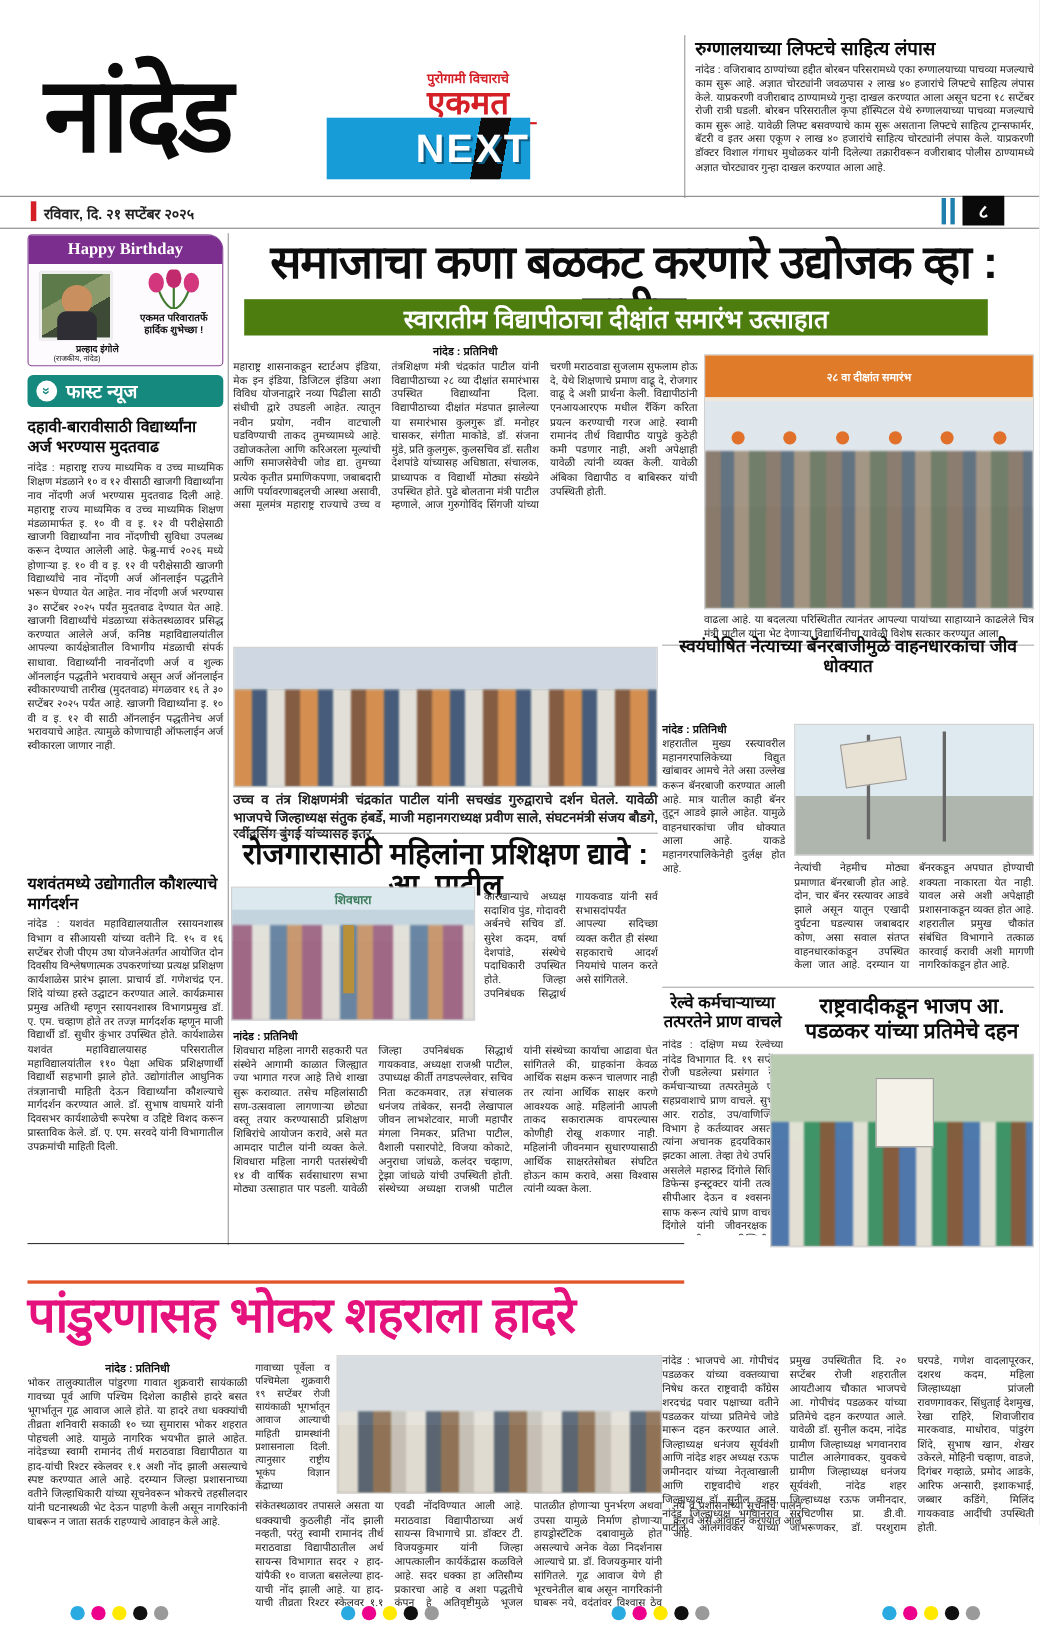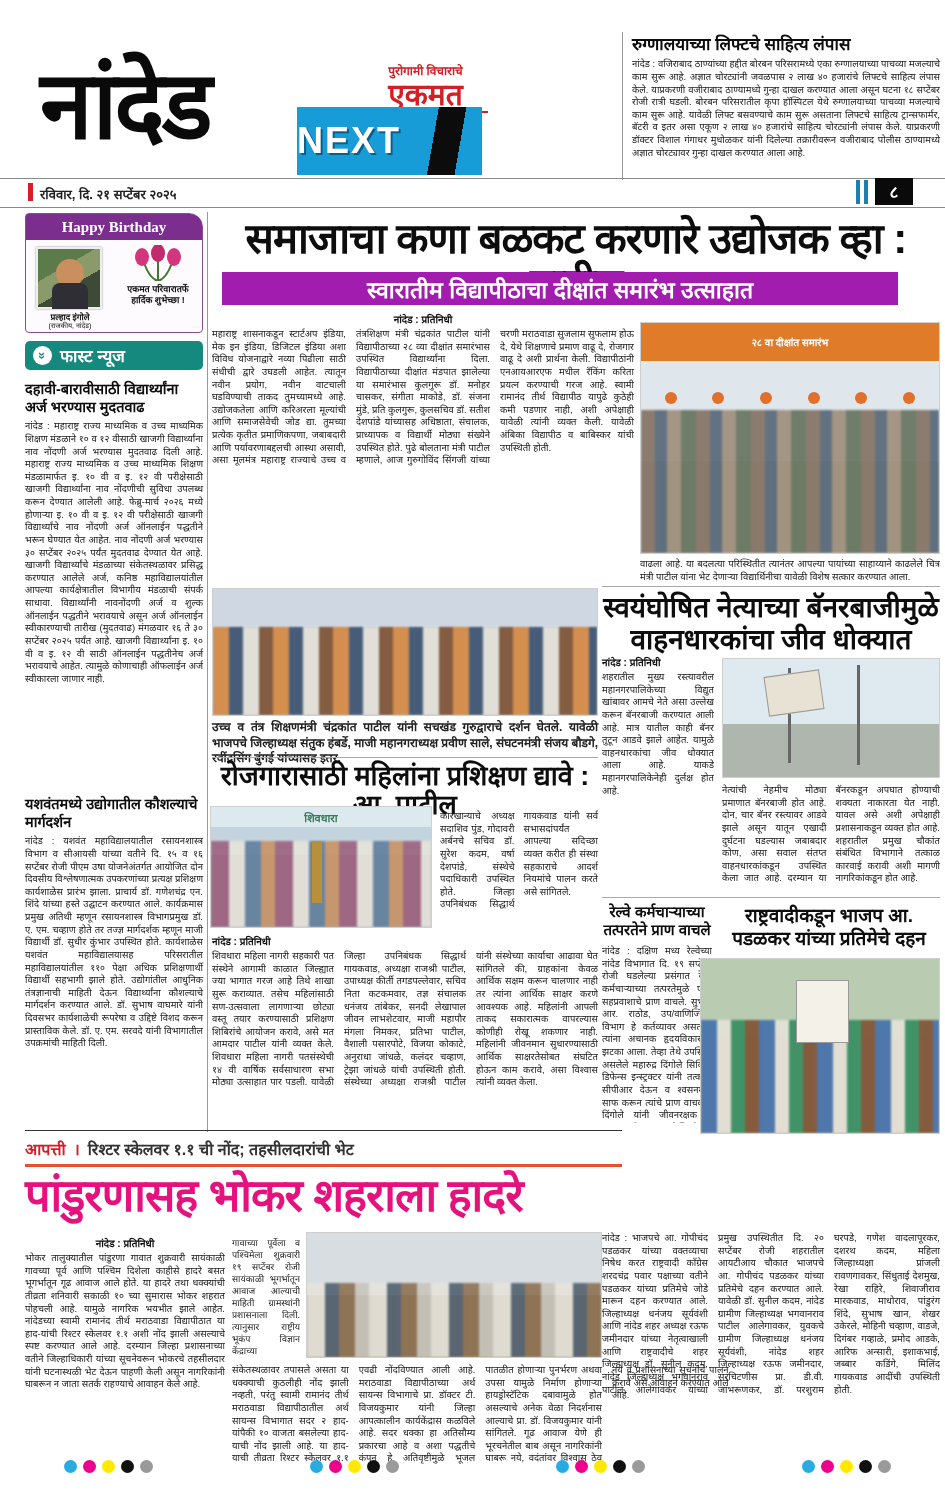--- a/index.html
+++ b/index.html
@@ -31,41 +31,41 @@
   <div class="abs" style="left:632px;top:36px;width:308px">
     <div class="headline" style="font-size:17px;margin-bottom:4px">रुग्णालयाच्या लिफ्टचे साहित्य लंपास</div>
     <div class="body-txt" style="font-size:9.5px">नांदेड : वजिराबाद ठाण्यांच्या हद्दीत बोरबन परिसरामध्ये एका रुग्णालयाच्या पाचव्या मजल्याचे काम सुरू आहे. अज्ञात चोरट्यांनी जवळपास २ लाख ४० हजारांचे लिफ्टचे साहित्य लंपास केले. याप्रकरणी वजीराबाद ठाण्यामध्ये गुन्हा दाखल करण्यात आला असून घटना १८ सप्टेंबर रोजी रात्री घडली. बोरबन परिसरातील कृपा हॉस्पिटल येथे रुग्णालयाच्या पाचव्या मजल्याचे काम सुरू आहे. यावेळी लिफ्ट बसवण्याचे काम सुरू असताना लिफ्टचे साहित्य ट्रान्सफार्मर, बॅटरी व इतर असा एकूण २ लाख ४० हजारांचे साहित्य चोरट्यांनी लंपास केले. याप्रकरणी डॉक्टर विशाल गंगाधर मुधोळकर यांनी दिलेल्या तक्रारीवरून वजीराबाद पोलीस ठाण्यामध्ये अज्ञात चोरट्यावर गुन्हा दाखल करण्यात आला आहे.</div>
   </div>
 
   <div class="abs" style="left:40px;top:48px;width:270px;font-size:95px;font-weight:900;letter-spacing:-3px;color:#0a0a0a;line-height:1.2">नांदेड</div>
   <div class="abs" style="left:363px;top:62px;width:125px;text-align:center">
     <div style="font-size:12px;font-weight:bold;color:#d41f26">पुरोगामी विचाराचे</div>
     <div style="font-size:30px;font-weight:900;color:#d41f26;border-bottom:2px solid #d41f26;line-height:1.05">एकमत</div>
   </div>
-  <div class="abs" style="left:297px;top:107px;width:185px;height:68px;background:linear-gradient(100deg,#189cd8 72%,#0c0c0c 72% 86%,#189cd8 86%);display:flex;align-items:center;justify-content:flex-start">
+  <div class="abs" style="left:297px;top:107px;width:185px;height:56px;background:linear-gradient(100deg,#189cd8 72%,#0c0c0c 72% 86%,#189cd8 86%);display:flex;align-items:center;justify-content:flex-end">
     <span style="color:#fff;font-size:36px;font-weight:900;letter-spacing:2px;text-shadow:2px 2px 0 #0b5e86">NEXT</span>
   </div>
 
   <div class="rule-h" style="left:0;top:178px;width:945px;background:#888"></div>
   <div class="abs" style="left:28px;top:183px;width:5px;height:18px;background:#d41f26"></div>
   <div class="abs" style="left:40px;top:185px;font-size:13px;font-weight:bold;color:#222">रविवार, दि. २१ सप्टेंबर २०२५</div>
   <div class="abs" style="left:856px;top:180px;width:4px;height:24px;background:#1e7fae"></div>
   <div class="abs" style="left:864px;top:180px;width:4px;height:24px;background:#1e7fae"></div>
   <div class="abs" style="left:875px;top:178px;width:38px;height:27px;background:#0a0a0a;color:#fff;display:flex;align-items:center;justify-content:center;font-size:17px;font-weight:bold">८</div>
   <div class="rule-h" style="left:0;top:207px;width:945px;background:#888"></div>
 
   <div class="rule-v" style="left:207px;top:212px;height:920px"></div>
 
   <div class="abs" style="left:25px;top:213px;width:178px;height:120px;border:1.5px solid #8a4a9a;border-radius:4px 14px 4px 4px;background:#fdfbfd">
     <div style="height:26px;background:#7b2e8e;border-radius:2px 12px 0 0;color:#fff;text-align:center;font-size:15px;font-weight:bold;font-family:'Liberation Serif','DejaVu Serif',serif;line-height:26px">Happy Birthday</div>
     <div style="position:absolute;left:10px;top:33px;width:66px;height:62px;background:linear-gradient(150deg,#5d7a4a 0 35%,#8a9a6a 35% 60%,#3d4a35 60%);border:2px solid #eee;box-shadow:0 0 2px #999">
       <div style="position:absolute;left:18px;top:10px;width:28px;height:28px;border-radius:50%;background:#c98f5f"></div>
       <div style="position:absolute;left:14px;top:34px;width:36px;height:26px;border-radius:8px 8px 0 0;background:#2e2e34"></div>
     </div>
-    <div style="position:absolute;left:6px;top:97px;width:76px;text-align:center;font-size:8.5px;font-weight:bold">प्रल्हाद इंगोले</div>
+    <div style="position:absolute;left:6px;top:97px;width:76px;text-align:right;font-size:8.5px;font-weight:bold">प्रल्हाद इंगोले</div>
     <div style="position:absolute;left:6px;top:107px;width:76px;text-align:center;font-size:7px">(राजकीय, नांदेड)</div>
     <svg style="position:absolute;left:104px;top:31px" width="56" height="36" viewBox="0 0 56 36">
       <path d="M14 18 Q20 34 28 36 M28 14 L28 36 M42 18 Q36 34 28 36" stroke="#3f7a2e" stroke-width="2" fill="none"></path>
       <ellipse cx="12" cy="12" rx="7" ry="9" fill="#d4367e"></ellipse>
         <ellipse cx="28" cy="8" rx="7" ry="9" fill="#c22a6e"></ellipse>
         <ellipse cx="44" cy="12" rx="7" ry="9" fill="#d4367e"></ellipse>
     </svg>
     <div style="position:absolute;left:90px;top:70px;width:84px;text-align:center;font-size:9px;font-weight:bold;line-height:1.25">एकमत परिवारातर्फे हार्दिक शुभेच्छा !</div>
   </div>
 
@@ -76,21 +76,21 @@
   <div class="abs" style="left:25px;top:380px;width:178px">
     <div class="headline" style="font-size:14.5px;line-height:1.25;margin-bottom:4px">दहावी-बारावीसाठी विद्यार्थ्यांना अर्ज भरण्यास मुदतवाढ</div>
     <div class="body-txt">नांदेड : महाराष्ट्र राज्य माध्यमिक व उच्च माध्यमिक शिक्षण मंडळाने १० व १२ वीसाठी खाजगी विद्यार्थ्यांना नाव नोंदणी अर्ज भरण्यास मुदतवाढ दिली आहे. महाराष्ट्र राज्य माध्यमिक व उच्च माध्यमिक शिक्षण मंडळामार्फत इ. १० वी व इ. १२ वी परीक्षेसाठी खाजगी विद्यार्थ्यांना नाव नोंदणीची सुविधा उपलब्ध करून देण्यात आलेली आहे. फेब्रु-मार्च २०२६ मध्ये होणाऱ्या इ. १० वी व इ. १२ वी परीक्षेसाठी खाजगी विद्यार्थ्यांचे नाव नोंदणी अर्ज ऑनलाईन पद्धतीने भरून घेण्यात येत आहेत. नाव नोंदणी अर्ज भरण्यास ३० सप्टेंबर २०२५ पर्यंत मुदतवाढ देण्यात येत आहे. खाजगी विद्यार्थ्यांचे मंडळाच्या संकेतस्थळावर प्रसिद्ध करण्यात आलेले अर्ज, कनिष्ठ महाविद्यालयांतील आपल्या कार्यक्षेत्रातील विभागीय मंडळाची संपर्क साधावा. विद्यार्थ्यांनी नावनोंदणी अर्ज व शुल्क ऑनलाईन पद्धतीने भरावयाचे असून अर्ज ऑनलाईन स्वीकारण्याची तारीख (मुदतवाढ) मंगळवार १६ ते ३० सप्टेंबर २०२५ पर्यंत आहे. खाजगी विद्यार्थ्यांना इ. १० वी व इ. १२ वी साठी ऑनलाईन पद्धतीनेच अर्ज भरावयाचे आहेत. त्यामुळे कोणाचाही ऑफलाईन अर्ज स्वीकारला जाणार नाही.</div>
   </div>
   <div class="abs" style="left:25px;top:795px;width:178px">
     <div class="headline" style="font-size:14.5px;line-height:1.25;margin-bottom:4px">यशवंतमध्ये उद्योगातील कौशल्याचे मार्गदर्शन</div>
     <div class="body-txt">नांदेड : यशवंत महाविद्यालयातील रसायनशास्त्र विभाग व सीआयसी यांच्या वतीने दि. १५ व १६ सप्टेंबर रोजी पीएम उषा योजनेअंतर्गत आयोजित दोन दिवसीय विश्लेषणात्मक उपकरणांच्या प्रत्यक्ष प्रशिक्षण कार्यशाळेस प्रारंभ झाला. प्राचार्य डॉ. गणेशचंद्र एन. शिंदे यांच्या हस्ते उद्घाटन करण्यात आले. कार्यक्रमास प्रमुख अतिथी म्हणून रसायनशास्त्र विभागप्रमुख डॉ. ए. एम. चव्हाण होते तर तज्ज्ञ मार्गदर्शक म्हणून माजी विद्यार्थी डॉ. सुधीर कुंभार उपस्थित होते. कार्यशाळेस यशवंत महाविद्यालयासह परिसरातील महाविद्यालयांतील ११० पेक्षा अधिक प्रशिक्षणार्थी विद्यार्थी सहभागी झाले होते. उद्योगांतील आधुनिक तंत्रज्ञानाची माहिती देऊन विद्यार्थ्यांना कौशल्याचे मार्गदर्शन करण्यात आले. डॉ. सुभाष वाघमारे यांनी दिवसभर कार्यशाळेची रूपरेषा व उद्दिष्टे विशद करून प्रास्ताविक केले. डॉ. ए. एम. सरवदे यांनी विभागातील उपक्रमांची माहिती दिली.</div>
   </div>
 
   <div class="abs headline" style="left:212px;top:216px;width:728px;font-size:42px;text-align:center;letter-spacing:-1px">समाजाचा कणा बळकट करणारे उद्योजक व्हा : पाटील</div>
-  <div class="abs" style="left:222px;top:272px;width:676px;height:33px;background:#a21caf;color:#fff;display:flex;align-items:center;justify-content:center;font-size:23px;font-weight:bold">स्वारातीम विद्यापीठाचा दीक्षांत समारंभ उत्साहात</div>
+  <div class="abs" style="left:222px;top:272px;width:676px;height:33px;background:#4d7c0f;color:#fff;display:flex;align-items:center;justify-content:center;font-size:23px;font-weight:bold">स्वारातीम विद्यापीठाचा दीक्षांत समारंभ उत्साहात</div>
 
   <div class="abs" style="left:212px;top:312px;width:422px">
     <div class="byline">नांदेड : प्रतिनिधी</div>
     <div class="body-txt cols-3" style="height:248px">महाराष्ट्र शासनाकडून स्टार्टअप इंडिया, मेक इन इंडिया, डिजिटल इंडिया अशा विविध योजनाद्वारे नव्या पिढीला साठी संधीची द्वारे उघडली आहेत. त्यातून नवीन प्रयोग, नवीन वाटचाली घडविण्याची ताकद तुमच्यामध्ये आहे. उद्योजकतेला आणि करिअरला मूल्यांची आणि समाजसेवेची जोड द्या. तुमच्या प्रत्येक कृतीत प्रमाणिकपणा, जबाबदारी आणि पर्यावरणाबद्दलची आस्था असावी, असा मूलमंत्र महाराष्ट्र राज्याचे उच्च व तंत्रशिक्षण मंत्री चंद्रकांत पाटील यांनी विद्यापीठाच्या २८ व्या दीक्षांत समारंभास उपस्थित विद्यार्थ्यांना दिला. विद्यापीठाच्या दीक्षांत मंडपात झालेल्या या समारंभास कुलगुरू डॉ. मनोहर चासकर, संगीता माकोडे, डॉ. संजना मुंडे, प्रति कुलगुरू, कुलसचिव डॉ. सतीश देशपांडे यांच्यासह अधिष्ठाता, संचालक, प्राध्यापक व विद्यार्थी मोठ्या संख्येने उपस्थित होते. पुढे बोलताना मंत्री पाटील म्हणाले, आज गुरुगोविंद सिंगजी यांच्या चरणी मराठवाडा सुजलाम सुफलाम होऊ दे, येथे शिक्षणाचे प्रमाण वाढू दे, रोजगार वाढू दे अशी प्रार्थना केली. विद्यापीठांनी एनआयआरएफ मधील रँकिंग करिता प्रयत्न करण्याची गरज आहे. स्वामी रामानंद तीर्थ विद्यापीठ यापुढे कुठेही कमी पडणार नाही, अशी अपेक्षाही यावेळी त्यांनी व्यक्त केली. यावेळी अंबिका विद्यापीठ व बाबिस्कर यांची उपस्थिती होती.</div>
   </div>
   <div class="photo" style="left:640px;top:322px;width:300px;height:232px;background:linear-gradient(180deg,#efe7da 0 18%,#dfe6ec 18% 60%,#cfd6cf 60%)">
     <div style="position:absolute;left:0;top:0;right:0;height:38px;background:#e07b2a;color:#fff;font-size:10px;font-weight:bold;display:flex;align-items:center;justify-content:center">२८ वा दीक्षांत समारंभ</div>
     <div class="crowd" style="height:62%"></div>
     <div style="position:absolute;left:8%;top:30%;width:84%;height:10px;display:flex;justify-content:space-between">
       <span style="width:12px;height:12px;border-radius:50%;background:#e0702a"></span>
@@ -103,21 +103,21 @@
   </div>
   <div class="abs body-txt" style="left:640px;top:558px;width:300px;height:24px;overflow:hidden">वाढला आहे. या बदलत्या परिस्थितीत त्यानंतर आपल्या पायांच्या साहाय्याने काढलेले चित्र मंत्री पाटील यांना भेट देणाऱ्या विद्यार्थिनीचा यावेळी विशेष सत्कार करण्यात आला.</div>
 
   <div class="photo" style="left:212px;top:588px;width:386px;height:128px;background:linear-gradient(180deg,#cfd8e2 0 30%,#bcc4cc 30%)">
     <div class="crowd" style="height:70%;background:repeating-linear-gradient(90deg,#d9863a 0 16px,#324b6b 16px 30px,#e8e4da 30px 46px,#7a4a2a 46px 60px)"></div>
   </div>
   <div class="abs caption" style="left:212px;top:720px;width:386px">उच्च व तंत्र शिक्षणमंत्री चंद्रकांत पाटील यांनी सचखंड गुरुद्वाराचे दर्शन घेतले. यावेळी भाजपचे जिल्हाध्यक्ष संतुक हंबर्डे, माजी महानगराध्यक्ष प्रवीण साले, संघटनमंत्री संजय बौडगे, रवींद्रसिंग बुंगई यांच्यासह इतर.</div>
   <div class="rule-h" style="left:212px;top:757px;width:386px;background:#aaa"></div>
 
   <div class="rule-h" style="left:602px;top:586px;width:338px;background:#aaa"></div>
-  <div class="abs headline" style="left:602px;top:592px;width:338px;font-size:28px;text-align:center;line-height:1.15">स्वयंघोषित नेत्याच्या बॅनरबाजीमुळे वाहनधारकांचा जीव धोक्यात</div>
+  <div class="abs headline" style="left:602px;top:580px;width:338px;font-size:16px;text-align:center;line-height:1.15">स्वयंघोषित नेत्याच्या बॅनरबाजीमुळे वाहनधारकांचा जीव धोक्यात</div>
   <div class="abs" style="left:602px;top:655px;width:112px">
     <div class="byline" style="text-align:left">नांदेड : प्रतिनिधी</div>
     <div class="body-txt" style="height:228px;overflow:hidden">शहरातील मुख्य रस्त्यावरील महानगरपालिकेच्या विद्युत खांबावर आमचे नेते असा उल्लेख करून बॅनरबाजी करण्यात आली आहे. मात्र यातील काही बॅनर तुटून आडवे झाले आहेत. यामुळे वाहनधारकांचा जीव धोक्यात आला आहे. याकडे महानगरपालिकेनेही दुर्लक्ष होत आहे.</div>
   </div>
   <div class="photo" style="left:722px;top:658px;width:218px;height:120px;background:linear-gradient(180deg,#dfe9f0 0 55%,#aeb6ad 55%)">
     <div style="position:absolute;left:30%;top:8%;width:3px;height:80%;background:#666"></div>
     <div style="position:absolute;left:62%;top:5%;width:3px;height:85%;background:#666"></div>
     <div style="position:absolute;left:20%;top:12%;width:26%;height:34%;background:#e8e2d4;border:1px solid #999;transform:rotate(-8deg)"></div>
   </div>
   <div class="abs body-txt cols-2" style="left:722px;top:784px;width:218px;height:108px">नेत्यांची नेहमीच मोठ्या प्रमाणात बॅनरबाजी होत आहे. दोन, चार बॅनर रस्त्यावर आडवे झाले असून यातून एखादी दुर्घटना घडल्यास जबाबदार कोण, असा सवाल संतप्त वाहनधारकांकडून उपस्थित केला जात आहे. दरम्यान या बॅनरकडून अपघात होण्याची शक्यता नाकारता येत नाही. यावल असे अशी अपेक्षाही प्रशासनाकडून व्यक्त होत आहे. शहरातील प्रमुख चौकांत संबंधित विभागाने तत्काळ कारवाई करावी अशी मागणी नागरिकांकडून होत आहे.</div>
@@ -139,25 +139,20 @@
   <div class="abs body-txt" style="left:602px;top:945px;width:110px;height:178px;overflow:hidden">नांदेड : दक्षिण मध्य रेल्वेच्या नांदेड विभागात दि. १९ सप्टेंबर रोजी घडलेल्या प्रसंगात रेल्वे कर्मचाऱ्याच्या तत्परतेमुळे एका सहप्रवाशाचे प्राण वाचले. सुभाष आर. राठोड, उप/वाणिज्यिक विभाग हे कर्तव्यावर असताना त्यांना अचानक हृदयविकाराचा झटका आला. तेव्हा तेथे उपस्थित असलेले महारुद्र दिंगोले सिव्हिल डिफेन्स इन्स्ट्रक्टर यांनी तत्काळ सीपीआर देऊन व श्वसनमार्ग साफ करून त्यांचे प्राण वाचवले. दिंगोले यांनी जीवनरक्षक व आपत्कालीन परिस्थितीतील प्रशिक्षण घेतले आहे.</div>
 
   <div class="abs headline" style="left:718px;top:905px;width:222px;font-size:19px;text-align:center;line-height:1.2">राष्ट्रवादीकडून भाजप आ. पडळकर यांच्या प्रतिमेचे दहन</div>
   <div class="photo" style="left:700px;top:958px;width:240px;height:176px;background:linear-gradient(180deg,#b9ccb2 0 45%,#c8c2b4 45%)">
     <div class="crowd" style="height:65%;background:repeating-linear-gradient(90deg,#3a6aab 0 16px,#e8e4da 16px 30px,#2a8a5a 30px 44px,#7a4a2a 44px 58px)"></div>
     <div style="position:absolute;left:40%;top:12%;width:22%;height:36%;background:#f4f1e8;border:1px solid #999"></div>
   </div>
   <div class="abs body-txt cols-3" style="left:602px;top:1232px;width:338px;height:256px">नांदेड : भाजपचे आ. गोपीचंद पडळकर यांच्या वक्तव्याचा निषेध करत राष्ट्रवादी काँग्रेस शरदचंद्र पवार पक्षाच्या वतीने पडळकर यांच्या प्रतिमेचे जोडे मारून दहन करण्यात आले. जिल्हाध्यक्ष धनंजय सूर्यवंशी आणि नांदेड शहर अध्यक्ष रऊफ जमीनदार यांच्या नेतृत्वाखाली आणि राष्ट्रवादीचे शहर जिल्हाध्यक्ष डॉ. सुनील कदम, नांदेड जिल्हाध्यक्ष भगवानराव पाटील आलेगावकर यांच्या प्रमुख उपस्थितीत दि. २० सप्टेंबर रोजी शहरातील आयटीआय चौकात भाजपचे आ. गोपीचंद पडळकर यांच्या प्रतिमेचे दहन करण्यात आले. यावेळी डॉ. सुनील कदम, नांदेड ग्रामीण जिल्हाध्यक्ष भगवानराव पाटील आलेगावकर, युवकचे ग्रामीण जिल्हाध्यक्ष धनंजय सूर्यवंशी, नांदेड शहर जिल्हाध्यक्ष रऊफ जमीनदार, सरचिटणीस प्रा. डी.वी. जांभरूणकर, डॉ. परशुराम घरपडे, गणेश वादलापूरकर, दशरथ कदम, महिला जिल्हाध्यक्षा प्रांजली रावणगावकर, सिंधुताई देशमुख, रेखा राहिरे, शिवाजीराव मारकवाड, माधोराव, पांडुरंग शिंदे, सुभाष खान, शेखर उकेरले, मोहिनी चव्हाण, वाडजे, दिगंबर गव्हाळे, प्रमोद आडके, आरिफ अन्सारी, इशाकभाई, जब्बार कडिंगे, मिलिंद गायकवाड आदींची उपस्थिती होती.</div>
 
   <div class="rule-h" style="left:25px;top:1130px;width:597px;background:#333"></div>
-  <div class="abs" style="left:25px;top:1138px;width:597px;display:flex;align-items:center;gap:8px">
-    <span style="color:#d41f26;font-size:16px;font-weight:900">आपत्ती</span>
-    <span style="color:#d41f26;font-size:16px;font-weight:900">।</span>
-    <span style="font-size:16px;font-weight:bold;color:#333">रिश्टर स्केलवर १.१ ची नोंद; तहसीलदारांची भेट</span>
-  </div>
   <div class="abs" style="left:25px;top:1164px;width:597px;height:2.5px;background:#e2542a"></div>
   <div class="abs headline" style="left:25px;top:1172px;width:740px;font-size:45px;color:#e5127d;letter-spacing:-1px">पांडुरणासह भोकर शहराला हादरे</div>
 
   <div class="abs" style="left:25px;top:1236px;width:200px">
     <div class="byline">नांदेड : प्रतिनिधी</div>
     <div class="body-txt" style="height:238px;overflow:hidden">भोकर तालुक्यातील पांडुरणा गावात शुक्रवारी सायंकाळी गावच्या पूर्व आणि पश्चिम दिशेला काहीसे हादरे बसत भूगर्भातून गूढ आवाज आले होते. या हादरे तथा धक्क्यांची तीव्रता शनिवारी सकाळी १० च्या सुमारास भोकर शहरात पोहचली आहे. यामुळे नागरिक भयभीत झाले आहेत. नांदेडच्या स्वामी रामानंद तीर्थ मराठवाडा विद्यापीठात या हाद-यांची रिश्टर स्केलवर १.१ अशी नोंद झाली असल्याचे स्पष्ट करण्यात आले आहे. दरम्यान जिल्हा प्रशासनाच्या वतीने जिल्हाधिकारी यांच्या सूचनेवरून भोकरचे तहसीलदार यांनी घटनास्थळी भेट देऊन पाहणी केली असून नागरिकांनी घाबरून न जाता सतर्क राहण्याचे आवाहन केले आहे.</div>
   </div>
   <div class="abs body-txt" style="left:232px;top:1238px;width:68px;height:118px;overflow:hidden;font-size:9px">गावाच्या पूर्वेला व पश्चिमेला शुक्रवारी १९ सप्टेंबर रोजी सायंकाळी भूगर्भातून आवाज आल्याची माहिती ग्रामस्थांनी प्रशासनाला दिली. त्यानुसार राष्ट्रीय भूकंप विज्ञान केंद्राच्या संकेतस्थळावर तपासले असता या धक्क्याची कुठलीही नोंद झाली नव्हती. सूक्ष्म अभ्यासासाठी स्वामी रामानंद तीर्थ मराठवाडा विद्यापीठाच्या अर्थ सायन्स विभागाचे प्रा. डॉ. विजयकुमार यांना ही माहिती कळविण्यात आली होती. पुन्हा शनिवारी २० सप्टेंबर रोजी सव्वा दहा वाजता शेखफरिद परिसर आणि किनवट रोड भागांत भूगर्भातून आवाज येत हादरल्याची माहिती नागरिकांनी दिली.</div>
   <div class="photo" style="left:306px;top:1232px;width:296px;height:126px;background:linear-gradient(180deg,#d8dde2 0 50%,#b2a99a 50%)">
     <div class="crowd" style="height:60%;background:repeating-linear-gradient(90deg,#e8e4da 0 18px,#4a5a6a 18px 32px,#8a6a4a 32px 48px,#c8c4ba 48px 62px)"></div>

